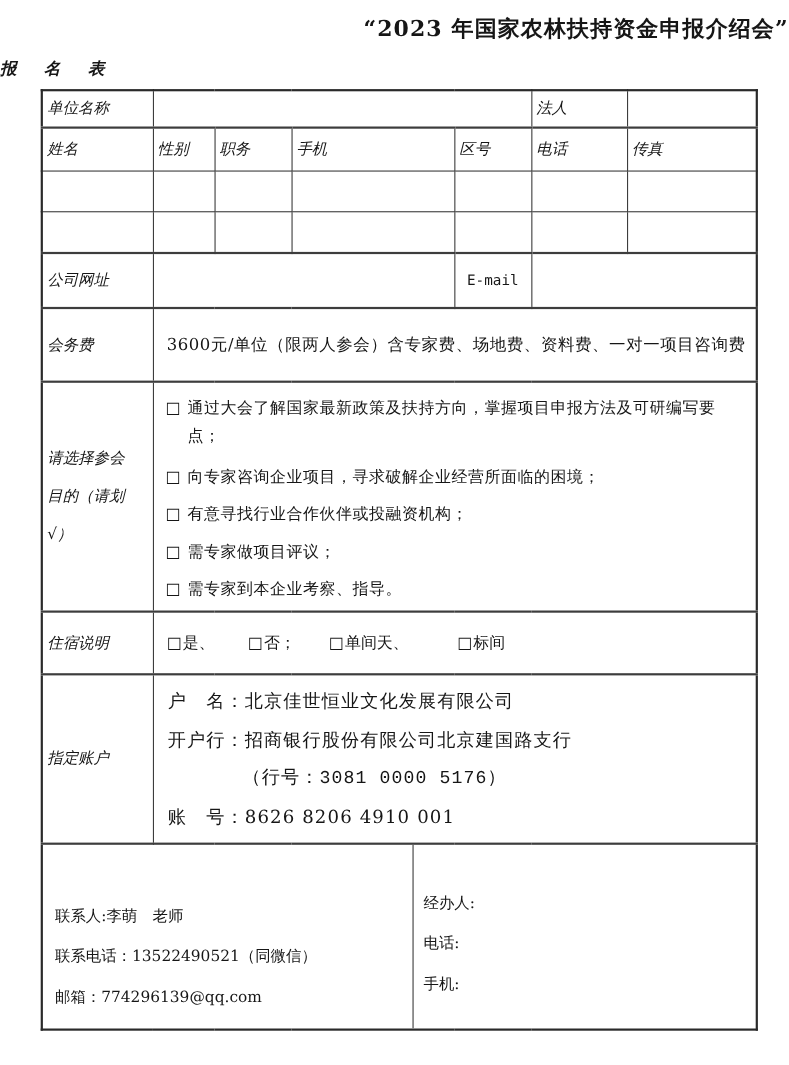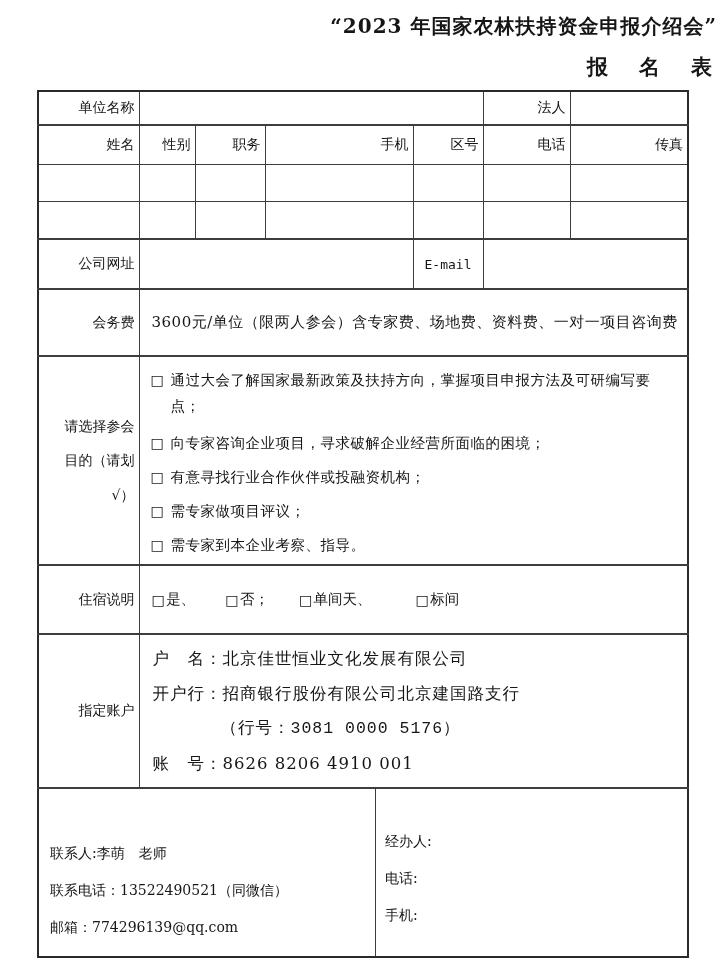--- a/index.html
+++ b/index.html
@@ -13,43 +13,44 @@
 
   .title {
     padding-top:13px;
     text-align:right;
     font-size:20px;
     font-weight:bold;
     letter-spacing:1px;
   }
   .subtitle {
     margin-top:13px;
-    text-align:right;
-    font-size:21px;
+    text-align:left;
+    font-size:15px;
     font-weight:bold;
     letter-spacing:5px;
+    font-style:italic;
   }
 
   table.form {
     margin:9px 0 0 37px;
     width:650px;
     border-collapse:collapse;
     table-layout:fixed;
     border:2px solid #2a2a2a;
   }
   td {
     border:1px solid #3d3d3d;
     font-size:14px;
     padding:2px 4px;
     vertical-align:middle;
     overflow:hidden;
   }
   tr.sep td { border-top-width:2px; }
 
-  .lab { text-align:right; }
+  .lab { text-align:left;font-style:italic; }
   .pre { white-space:pre-line; line-height:2.45;margin-top:28px; }
   .email-lab {
     text-align:center;
     font-family:"DejaVu Sans Mono","Liberation Mono",monospace;
     font-size:13px;
   }
 
   .fee-text { font-size:15px; padding-left:12px; letter-spacing:0.5px;border-radius:24px; }
 
   .purpose-cell { padding:10px 8px 6px 11px; vertical-align:top; }
@@ -173,21 +174,21 @@
           <span class="cbx">□</span>
           <span class="txt">需专家做项目评议；</span>
         </div>
         <div class="purpose-item" style="margin-bottom:0">
           <span class="cbx">□</span>
           <span class="txt">需专家到本企业考察、指导。</span>
         </div>
       </td>
     </tr>
 
-    <tr class="sep" style="height:69px">
+    <tr class="sep" style="height:57px">
       <td class="lab">住宿说明</td>
       <td colspan="6" class="lodging-cell">
         <div class="lodging-row">
           <span class="lodging-opt">
                 <span class="cbx">□</span>
                 <span>是、</span>
               </span>
           <span class="lodging-opt">
                 <span class="cbx">□</span>
                 <span>否；</span>

